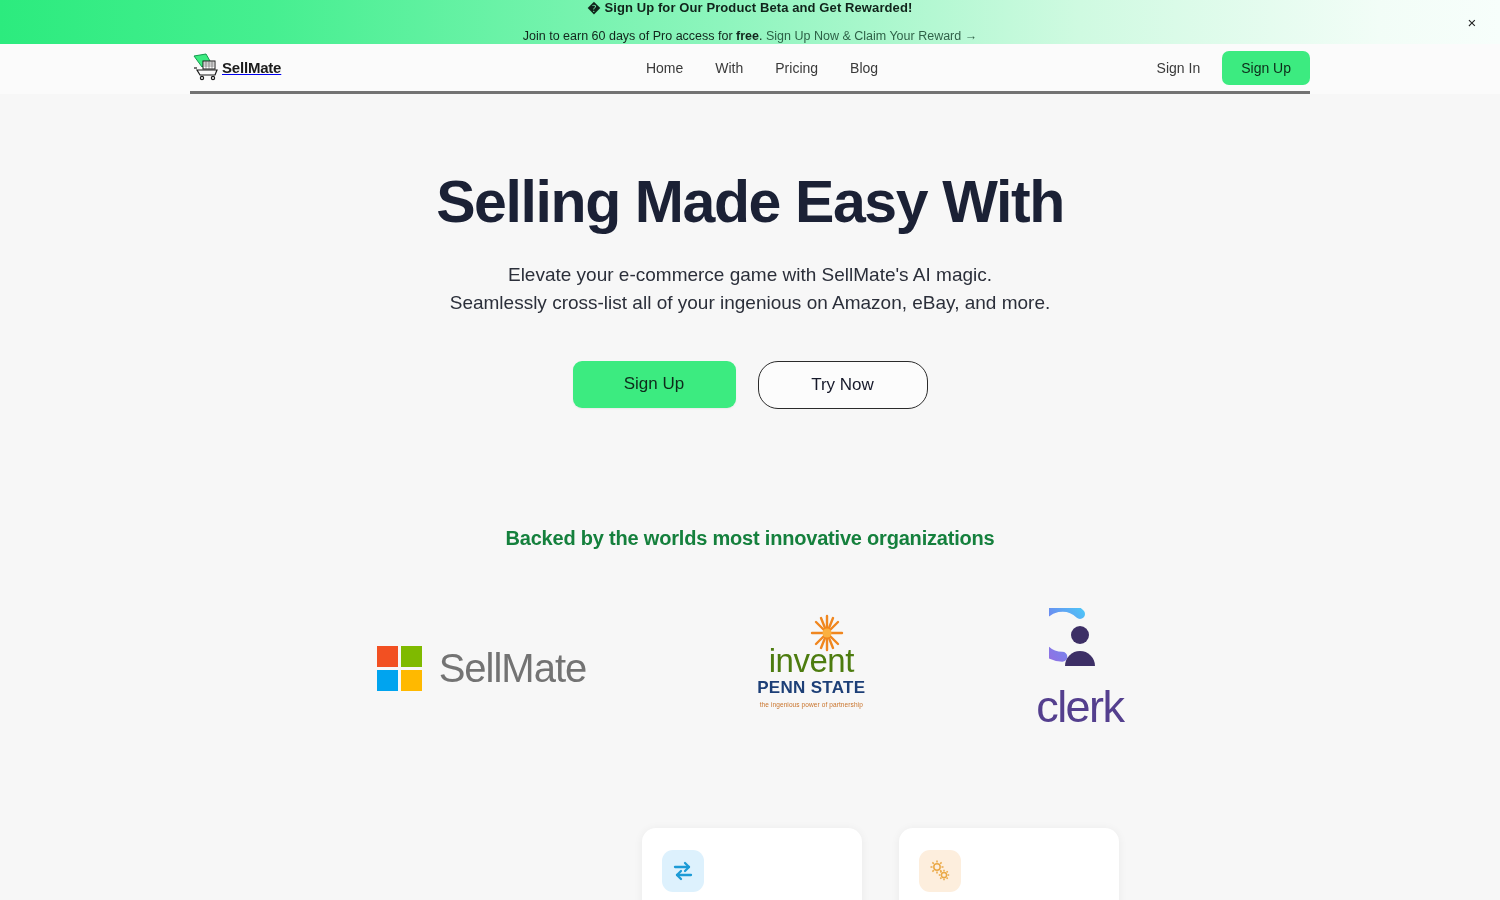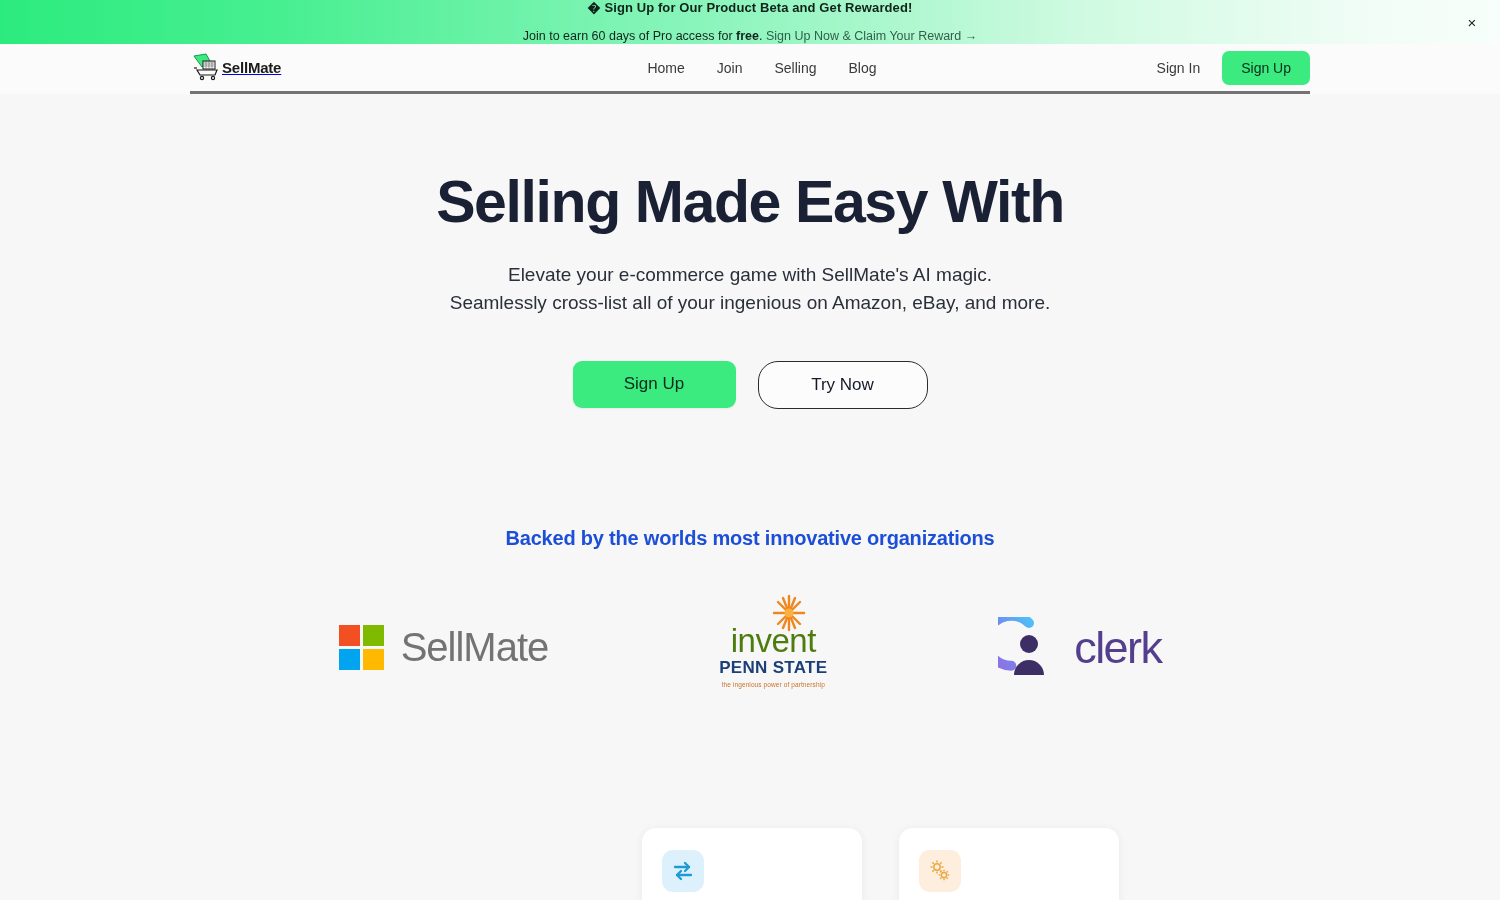--- a/index.html
+++ b/index.html
@@ -107,21 +107,21 @@
     background: #fcfcfc; color: #16192a;
     border: 1px solid #2b2b2b; border-radius: 20px;
     width: 170px; height: 48px;
     font-size: 17px; font-weight: 500; cursor: pointer;
     font-family: inherit;
   }
 
   
   .partners { margin-top: 118px; text-align: center; }
   .partners-title {
-    font-size: 20px; font-weight: 700; color: #1d4ed8;
+    font-size: 20px; font-weight: 700; color: #15803d;
     letter-spacing: -.2px;
   }
   .logos {
     margin-top: 58px;
     display: flex; justify-content: center;
     align-items: center; gap: 170px;
   }
 
   
   .ms { display: flex; align-items: center; gap: 17px; }
@@ -146,21 +146,21 @@
   .ips-penn {
     font-size: 17px; font-weight: 700; color: #1d3f77;
     letter-spacing: .3px; line-height: 1.25;
   }
   .ips-tag {
     font-size: 6.5px; color: #c9732a; margin-top: 3px;
     letter-spacing: .1px;
   }
 
   
-  .clerk { display: flex; align-items: center; gap: 14px; }
+  .clerk { display: flex; align-items: center; gap: 14px; flex-direction: column; }
   .clerk-text {
     font-size: 45px; color: #543f8e; letter-spacing: -1.6px;
     font-weight: 500; line-height: 1;
   }
 
   
   .cards {
     position: absolute; top: 828px; left: 0; width: 100%;
     display: flex; justify-content: center; gap: 37px;
     padding-left: 260px;
@@ -209,22 +209,22 @@
         <path d="M7 17h20l-2 5H10z" fill="none" stroke="#1b1b1b" stroke-width="1.2"></path>
         <path d="M4 15h3" stroke="#1b1b1b" stroke-width="1.2"></path>
         <circle cx="12" cy="25" r="1.6" fill="none" stroke="#1b1b1b" stroke-width="1.2"></circle>
         <circle cx="23" cy="25" r="1.6" fill="none" stroke="#1b1b1b" stroke-width="1.2"></circle>
       </svg>
       <span class="logo-text">SellMate</span>
     </a>
 
     <nav class="nav">
       <a href="#">Home</a>
-      <a href="#">Join</a>
-      <a href="#">Selling</a>
+      <a href="#">With</a>
+      <a href="#">Pricing</a>
       <a href="#">Blog</a>
     </nav>
 
     <div class="auth">
       <button class="signin">Sign In</button>
       <button class="signup-btn">Sign Up</button>
     </div>
 
   </div>
 </div>

